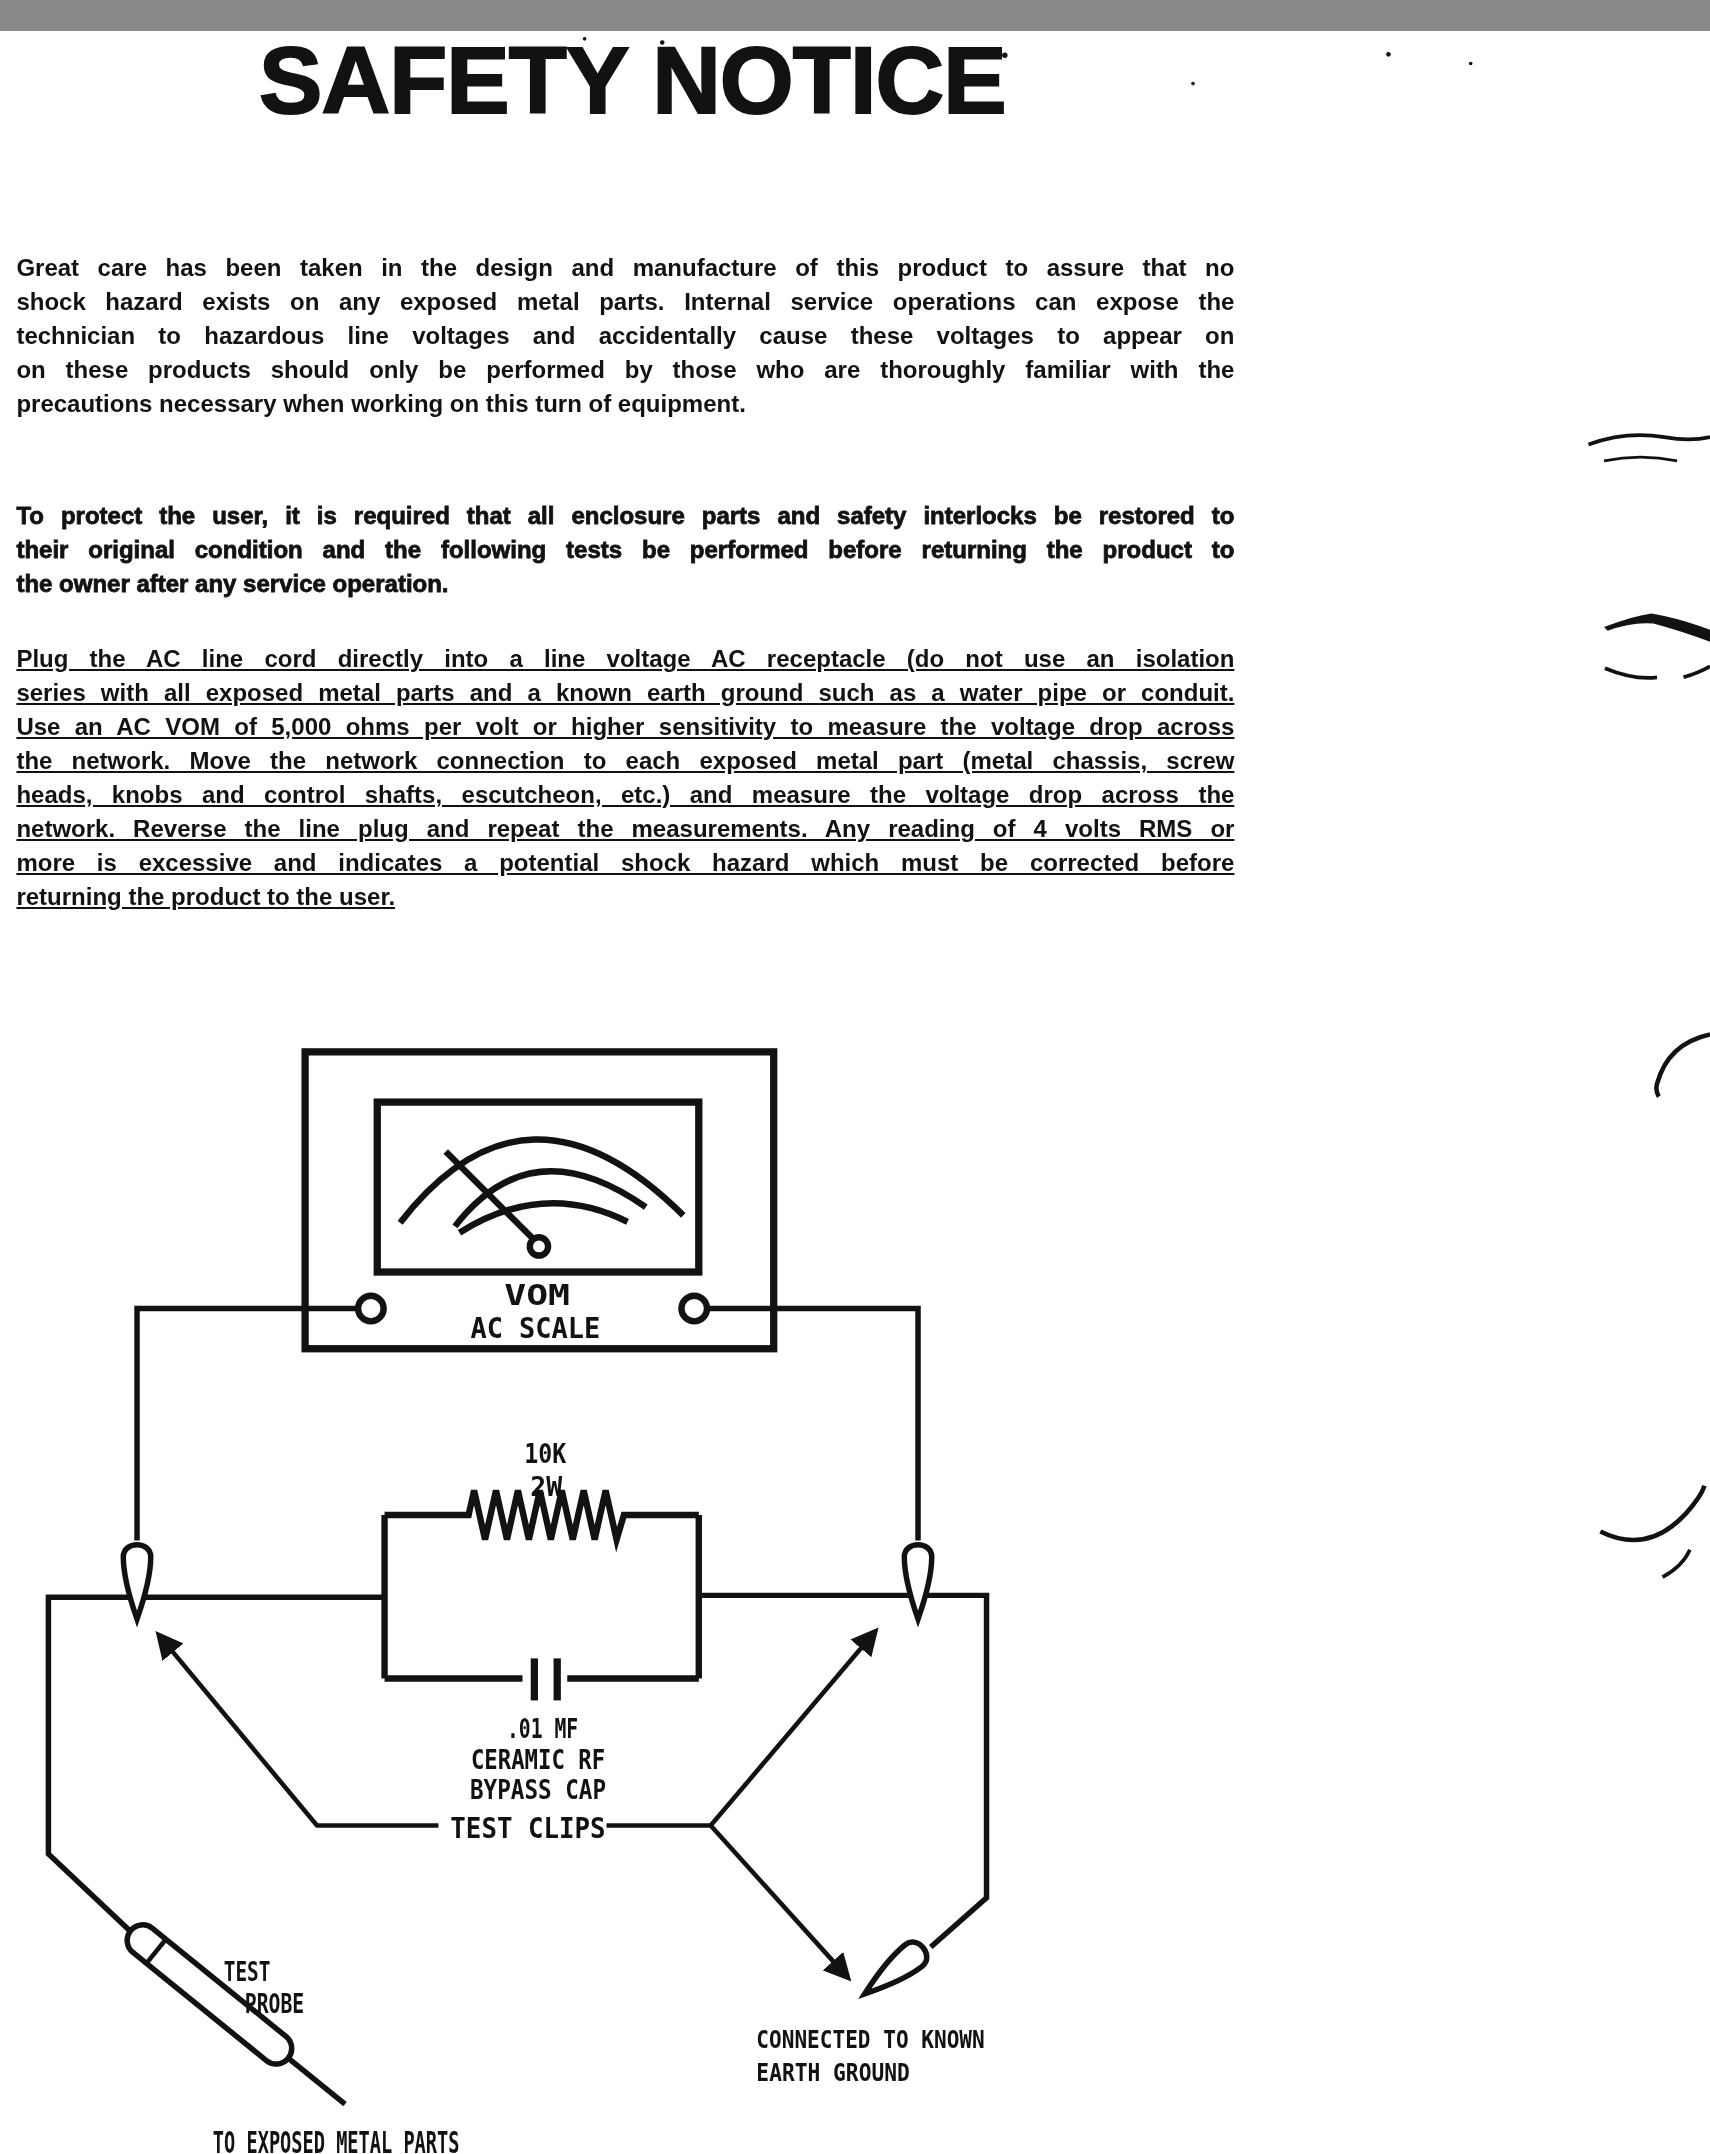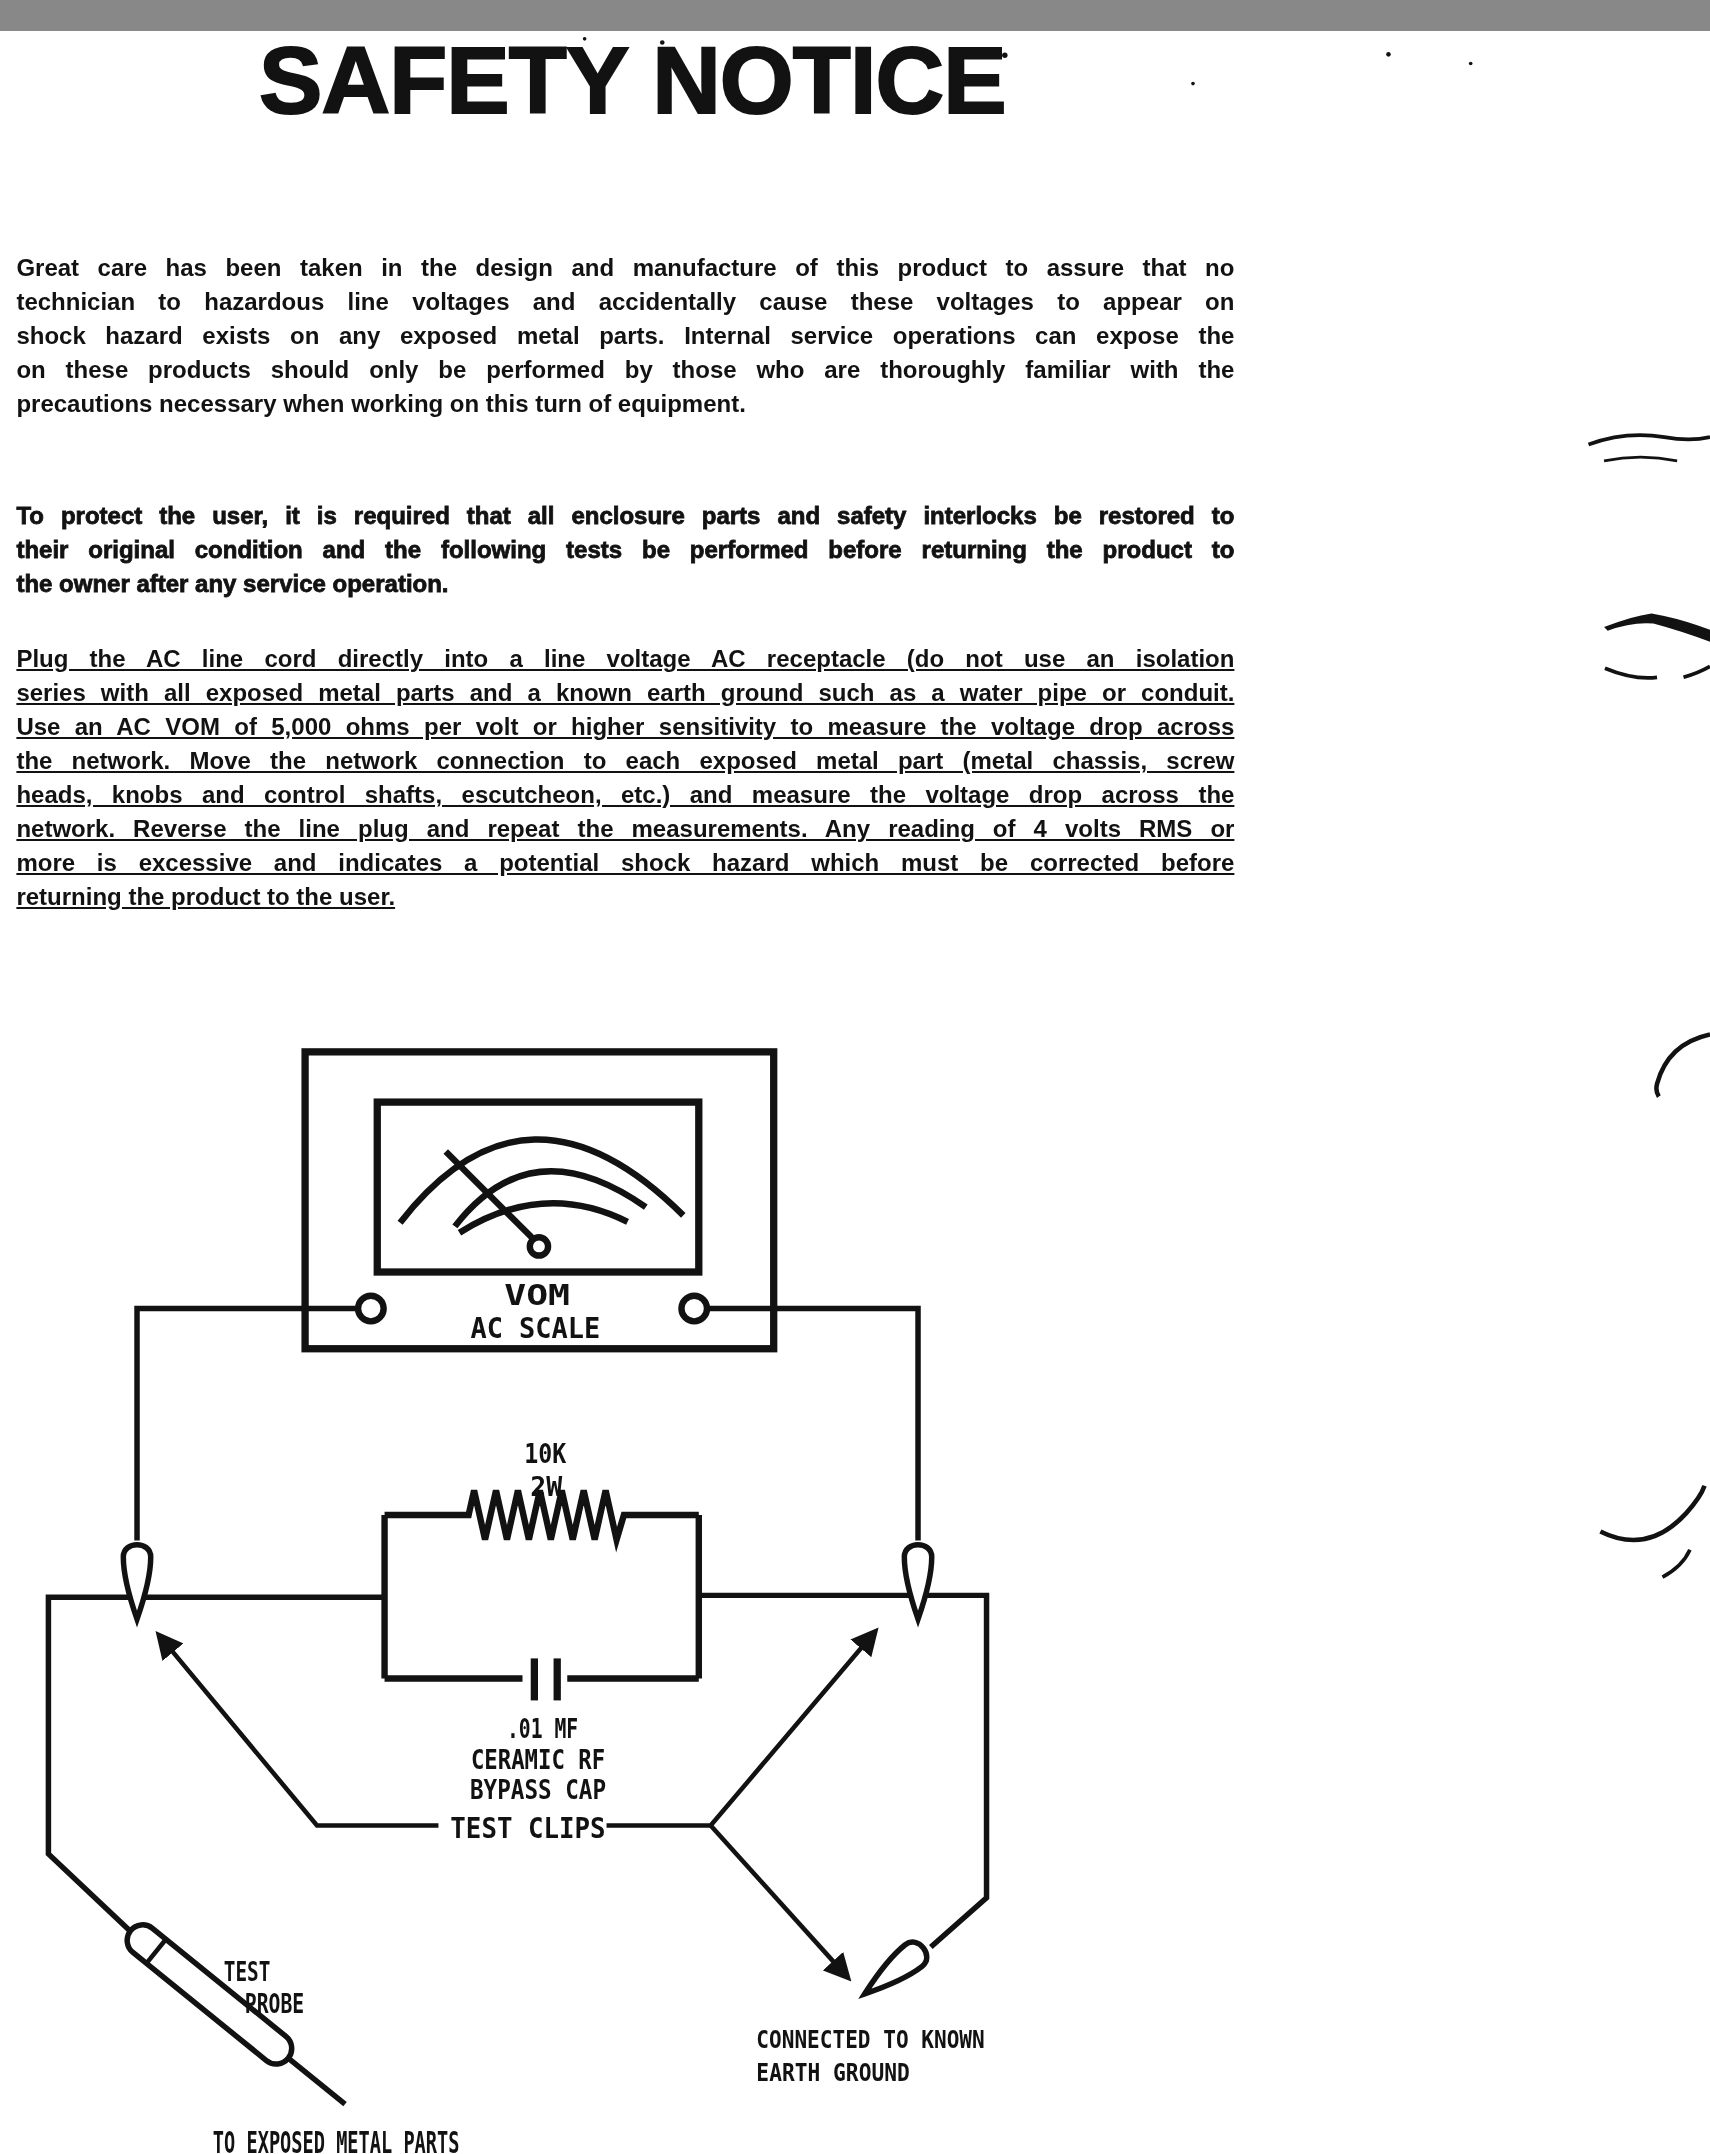--- a/index.html
+++ b/index.html
@@ -40,22 +40,22 @@
 </style>
 </head>
 <body>
 
 <div class="page">
 
   <div class="doc-title">SAFETY NOTICE</div>
 
   <div class="para p1">
       <div class="line">Great care has been taken in the design and manufacture of this product to assure that no</div>
+      <div class="line">shock hazard exists on any exposed metal parts. Internal service operations can expose the</div>
       <div class="line">technician to hazardous line voltages and accidentally cause these voltages to appear on</div>
-      <div class="line">shock hazard exists on any exposed metal parts. Internal service operations can expose the</div>
       <div class="line">on these products should only be performed by those who are thoroughly familiar with the</div>
       <div class="line last">precautions necessary when working on this turn of equipment.</div>
     </div>
   <div class="para p2 heavy">
       <div class="line">To protect the user, it is required that all enclosure parts and safety interlocks be restored to</div>
       <div class="line">their original condition and the following tests be performed before returning the product to</div>
       <div class="line last">the owner after any service operation.</div>
     </div>
   <div class="para p3">
       <div class="line">Plug the AC line cord directly into a line voltage AC receptacle (do not use an isolation</div>

